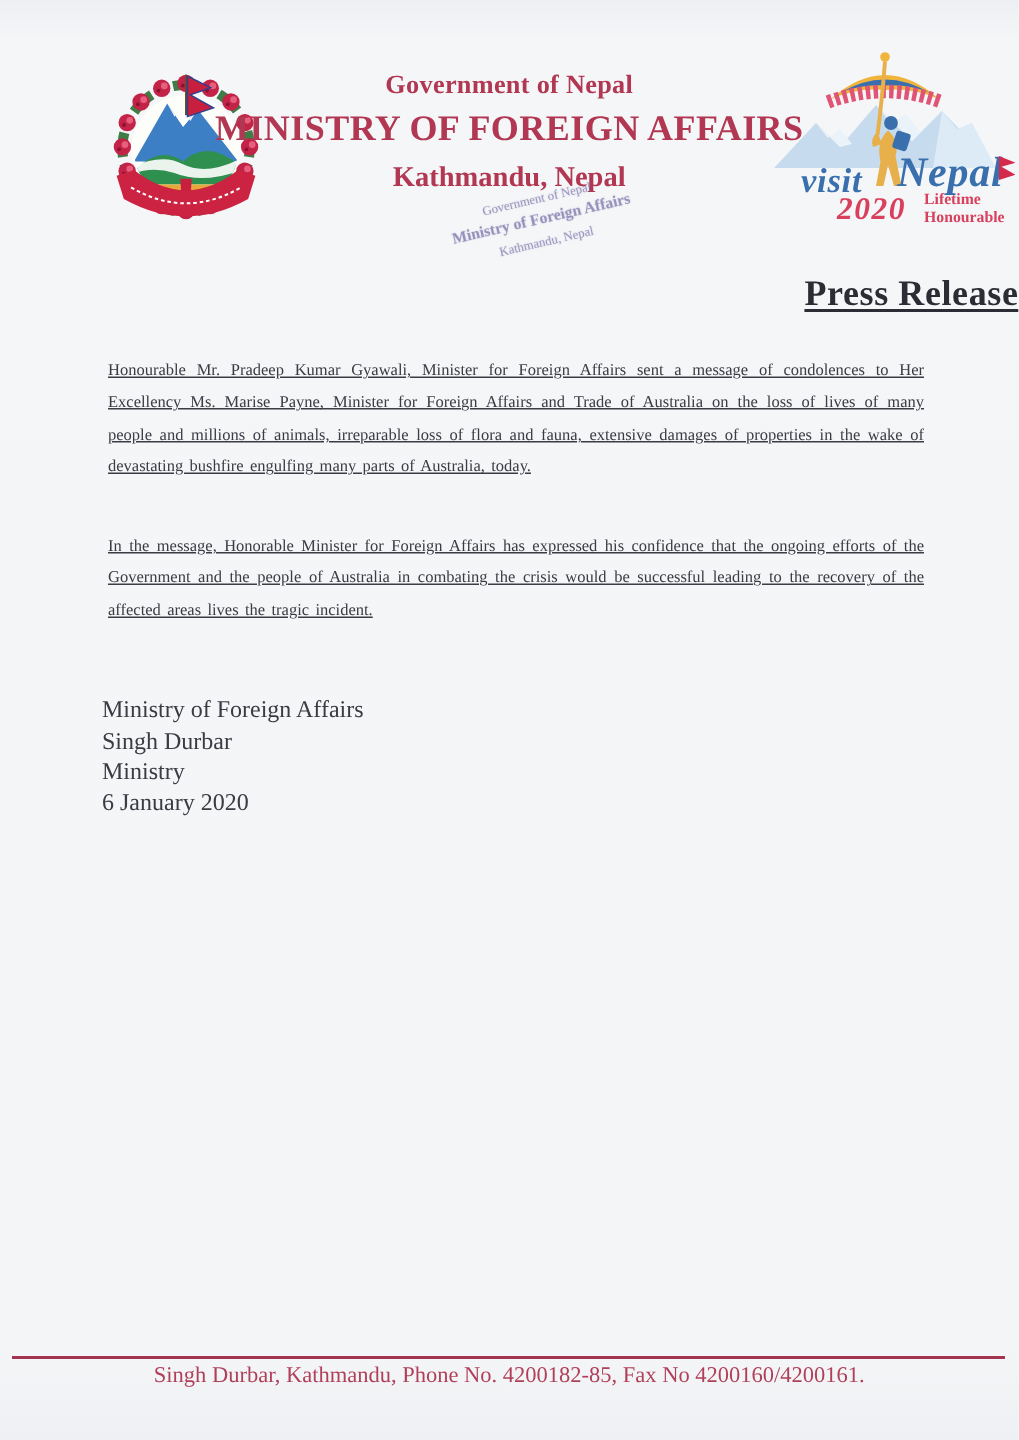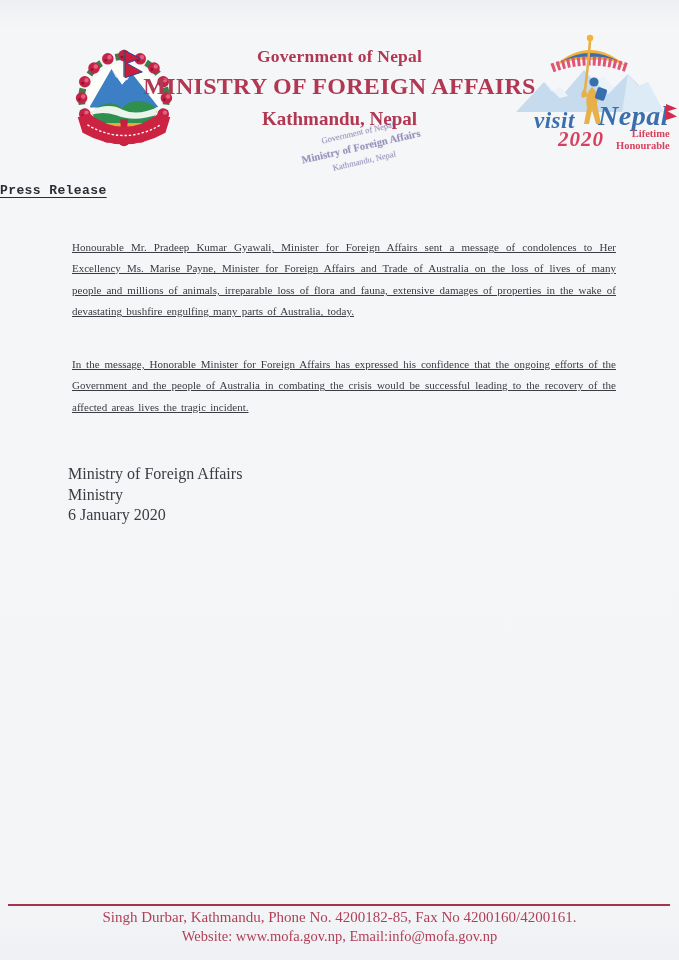--- a/index.html
+++ b/index.html
@@ -30,39 +30,39 @@
   .vn-visit  { position:absolute; left:8px; top:76px; color:#3a6fae; font-size:23px;
                font-weight:bold; font-style:italic; letter-spacing:.5px;}
   .vn-nepal  { position:absolute; left:72px; top:68px; color:#3a6fae; font-size:28px;
                font-weight:bold; font-style:italic; letter-spacing:.5px;}
   .vn-flag   { position:absolute; left:140px; top:72px; width:11px; height:16px;
                background:#d42a4c;
                clip-path:polygon(0 0,100% 28%,15% 45%,100% 78%,0 100%); }
   .vn-2020   { position:absolute; left:32px; top:95px; color:#d8405e; font-size:21px;
                font-weight:bold; font-style:italic; letter-spacing:1px;}
   .vn-life   { position:absolute; left:90px; top:96px; color:#d8405e; font-size:10.5px;
-               font-weight:bold; line-height:1.15; text-align:right;}
+               font-weight:bold; line-height:1.15; text-align:left;}
   
   .stamp {
     position:absolute; left:296px; top:126px; width:130px;
     transform:rotate(-13deg);
     color:rgba(108,98,160,.55);
     text-align:center; line-height:1.5;
     text-shadow:0 0 1px rgba(108,98,160,.35);
     pointer-events:none;
   }
   .stamp .s1 { font-size:8.5px; }
   .stamp .s2 { font-size:10.5px; font-weight:bold; }
   .stamp .s3 { font-size:8.5px; }
   
   .title {
     position:absolute; left:0; right:0; top:183px;
-    text-align:left; font-size:13px; font-weight:bold;
+    text-align:right; font-size:24px; font-weight:bold;
     text-decoration:underline; text-underline-offset:3px;
-    color:#2c2c34; letter-spacing:.4px;font-family:Liberation Mono, monospace;
+    color:#2c2c34; letter-spacing:.4px;
   }
   
   .para {
     position:absolute; left:72px; width:544px;
     font-size:11px; line-height:21.4px;
     color:#3b3b44; text-align:justify;
     word-spacing:1.5px;
     text-decoration:underline;
   }
   .p1 { top:237px; }
@@ -190,23 +190,23 @@
     <div class="s3">Kathmandu, Nepal</div>
   </div>
 
   <div class="title">Press Release</div>
 
   <p class="para p1">Honourable Mr. Pradeep Kumar Gyawali, Minister for Foreign Affairs sent a message of condolences to Her Excellency Ms. Marise Payne, Minister for Foreign Affairs and Trade of Australia on the loss of lives of many people and millions of animals, irreparable loss of flora and fauna, extensive damages of properties in the wake of devastating bushfire engulfing many parts of Australia, today.</p>
   <p class="para p2">In the message, Honorable Minister for Foreign Affairs has expressed his confidence that the ongoing efforts of the Government and the people of Australia in combating the crisis would be successful leading to the recovery of the affected areas lives the tragic incident.</p>
 
   <div class="signature">
     <div>Ministry of Foreign Affairs</div>
+    <div>Singh Durbar</div>
     <div>Ministry</div>
     <div>6 January 2020</div>
   </div>
 
   <div class="footer-rule"></div>
   <div class="footer">
     <div class="f1">Singh Durbar, Kathmandu, Phone No. 4200182-85, Fax No 4200160/4200161.</div>
-    <div class="f2">Website: www.mofa.gov.np,  Email:info@mofa.gov.np</div>
   </div>
 
 </div>
 
 </body></html>

